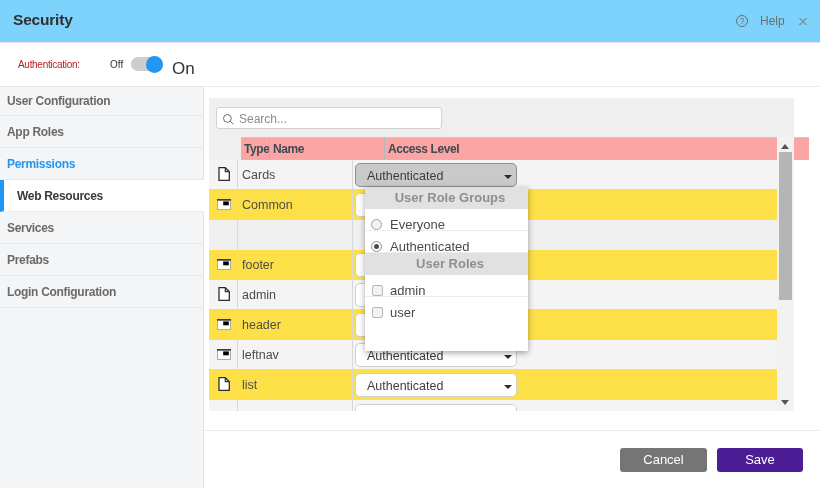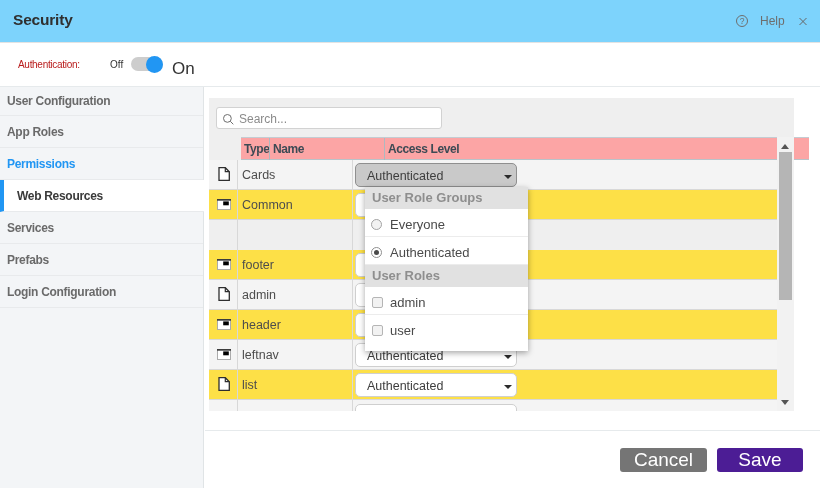--- a/index.html
+++ b/index.html
@@ -76,36 +76,36 @@
   border-left:4.5px solid transparent; border-right:4.5px solid transparent;
   border-bottom:5px solid #555; }
 #sb .dn { position:absolute; left:4px; bottom:6px; width:0; height:0;
   border-left:4.5px solid transparent; border-right:4.5px solid transparent;
   border-top:5px solid #555; }
 
 
 #dd { position:absolute; left:365px; top:187px; width:163px; height:164px;
   background:#fff; box-shadow:0 2px 6px rgba(0,0,0,0.35); z-index:50; }
 #dd .gh { height:22px; line-height:22px; background:#e1e1e1; padding-left:7px;
-  font-size:13px; font-weight:bold; color:#8e8e8e; }
-#dd .op { position:relative; height:28px; border-bottom:1px solid #ececec;
+  font-size:13px; font-weight:bold; color:#8e8e8e;text-align:center; }
+#dd .op { position:relative; height:22px; border-bottom:1px solid #ececec;
   font-size:13px; color:#4a4a4a; }
 #dd .op .txt { position:absolute; left:25px; top:8px; }
 .radio { position:absolute; left:5.5px; top:9.5px; width:11px; height:11px;
   border:1px solid #a3a3a3; border-radius:50%; background:#f2f2f2; }
 .radio.on { background:#fff; border-color:#8f8f8f; }
 .radio.on:after { content:""; position:absolute; left:2px; top:2px; width:5px; height:5px;
   border-radius:50%; background:#4a4a4a; }
 .chk { position:absolute; left:7px; top:10px; width:11px; height:11px;
   border:1px solid #b5b5b5; border-radius:2px; background:#f2f2f2; }
 
 
 #footline { position:absolute; left:205px; top:430px; width:615px; height:1px; background:#e6eaec; }
 .btn { position:absolute; top:448px; height:24px; border-radius:3px;
-  color:#fff; font-size:19px; text-align:center; line-height:24px; }
+  color:#fff; font-size:13px; text-align:center; line-height:24px; }
 #cancel { left:620px; width:87px; background:#757575; }
 #save { left:717px; width:86px; background:#4c1d95; }
 </style>
 </head>
 <body>
 
 <div id="hdr">
   <div class="title">Security</div>
   <svg id="help" width="12" height="12" viewBox="0 0 12 12">
     <circle cx="6" cy="6" r="5.5" fill="none" stroke="#6e6e6e" stroke-width="1"></circle>

